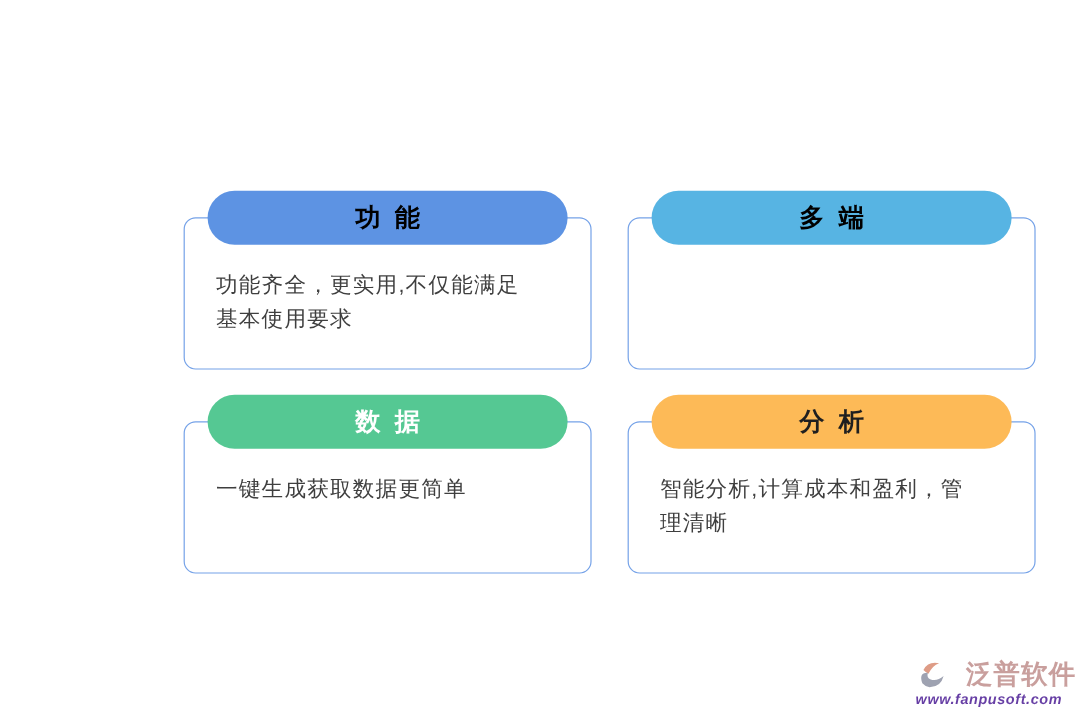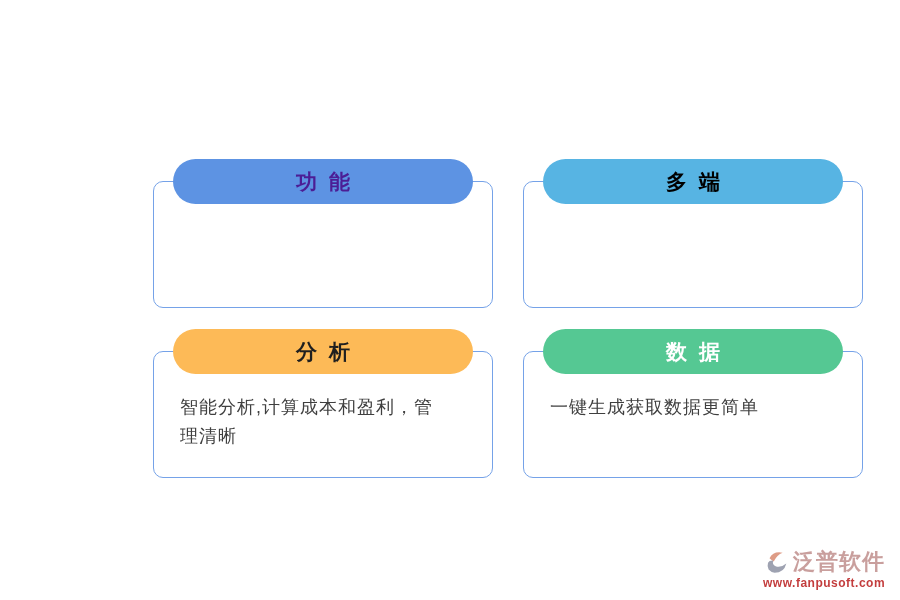--- a/index.html
+++ b/index.html
@@ -72,20 +72,21 @@
   .watermark {
     position: absolute;
     right: 7px;
     bottom: 10px;
     width: 130px;
     opacity: 0.85;
   }
   .wm-row {
     display: flex;
     align-items: center;
+    gap: 12px;
   }
   .wm-icon {
     width: 28px;
     height: 28px;
     flex: 0 0 28px;
     margin-right: 2px;
   }
   .wm-brand {
     font-size: 22px;
     font-weight: bold;
@@ -104,59 +105,63 @@
 </style>
 </head>
 <body>
 
 <div class="stage">
 
   <div class="card-grid">
 
     <div class="card-cell">
       <div class="card-box"></div>
-      <div class="pill" style="background: rgb(93, 147, 227); color: #4c1d95;">
+      <div class="pill" style="background: rgb(93, 147, 227); color: #000000;">
         <span>功能</span>
+      </div>
+      <div class="card-body">
+        <span>功能齐全，更实用,不仅能满足</span>
+        <span>基本使用要求</span>
       </div>
     </div>
 
     <div class="card-cell">
       <div class="card-box"></div>
       <div class="pill" style="background: rgb(87, 180, 227); color: #000000;">
         <span>多端</span>
+      </div>
+    </div>
+
+    <div class="card-cell">
+      <div class="card-box"></div>
+      <div class="pill" style="background: rgb(85, 200, 147); color: rgb(255, 255, 255);">
+        <span>数据</span>
+      </div>
+      <div class="card-body">
+        <span>一键生成获取数据更简单</span>
       </div>
     </div>
 
     <div class="card-cell">
       <div class="card-box"></div>
       <div class="pill" style="background: rgb(253, 186, 87); color: rgb(31, 31, 31);">
         <span>分析</span>
       </div>
       <div class="card-body">
         <span>智能分析,计算成本和盈利，管</span>
         <span>理清晰</span>
       </div>
     </div>
 
-    <div class="card-cell">
-      <div class="card-box"></div>
-      <div class="pill" style="background: rgb(85, 200, 147); color: rgb(255, 255, 255);">
-        <span>数据</span>
-      </div>
-      <div class="card-body">
-        <span>一键生成获取数据更简单</span>
-      </div>
-    </div>
-
   </div>
 
   <div class="watermark">
     <div class="wm-row">
       <svg class="wm-icon" viewBox="0 0 30 30">
         <path id="wm-icon-red" d="M7 11 Q11 3 21 5 Q15 7 11.5 14.5 Q9 13 7 11 Z" fill="#D98B72"></path>
         <path id="wm-icon-gray" d="M6 23 Q2.5 13 11 13.5 Q9.5 18 13.5 19.5 Q19 21.5 25 16.5 Q22.5 26.5 12.5 26.5 Q8.5 26 6 23 Z" fill="#8E92A4"></path>
       </svg>
       <span class="wm-brand" style="color: rgb(192, 143, 141);">泛普软件</span>
     </div>
-    <div class="wm-url" style="color: #b91c1c;">www.fanpusoft.com</div>
+    <div class="wm-url" style="color: #4c1d95; font-style: italic;">www.fanpusoft.com</div>
   </div>
 
 </div>
 
 </body></html>

